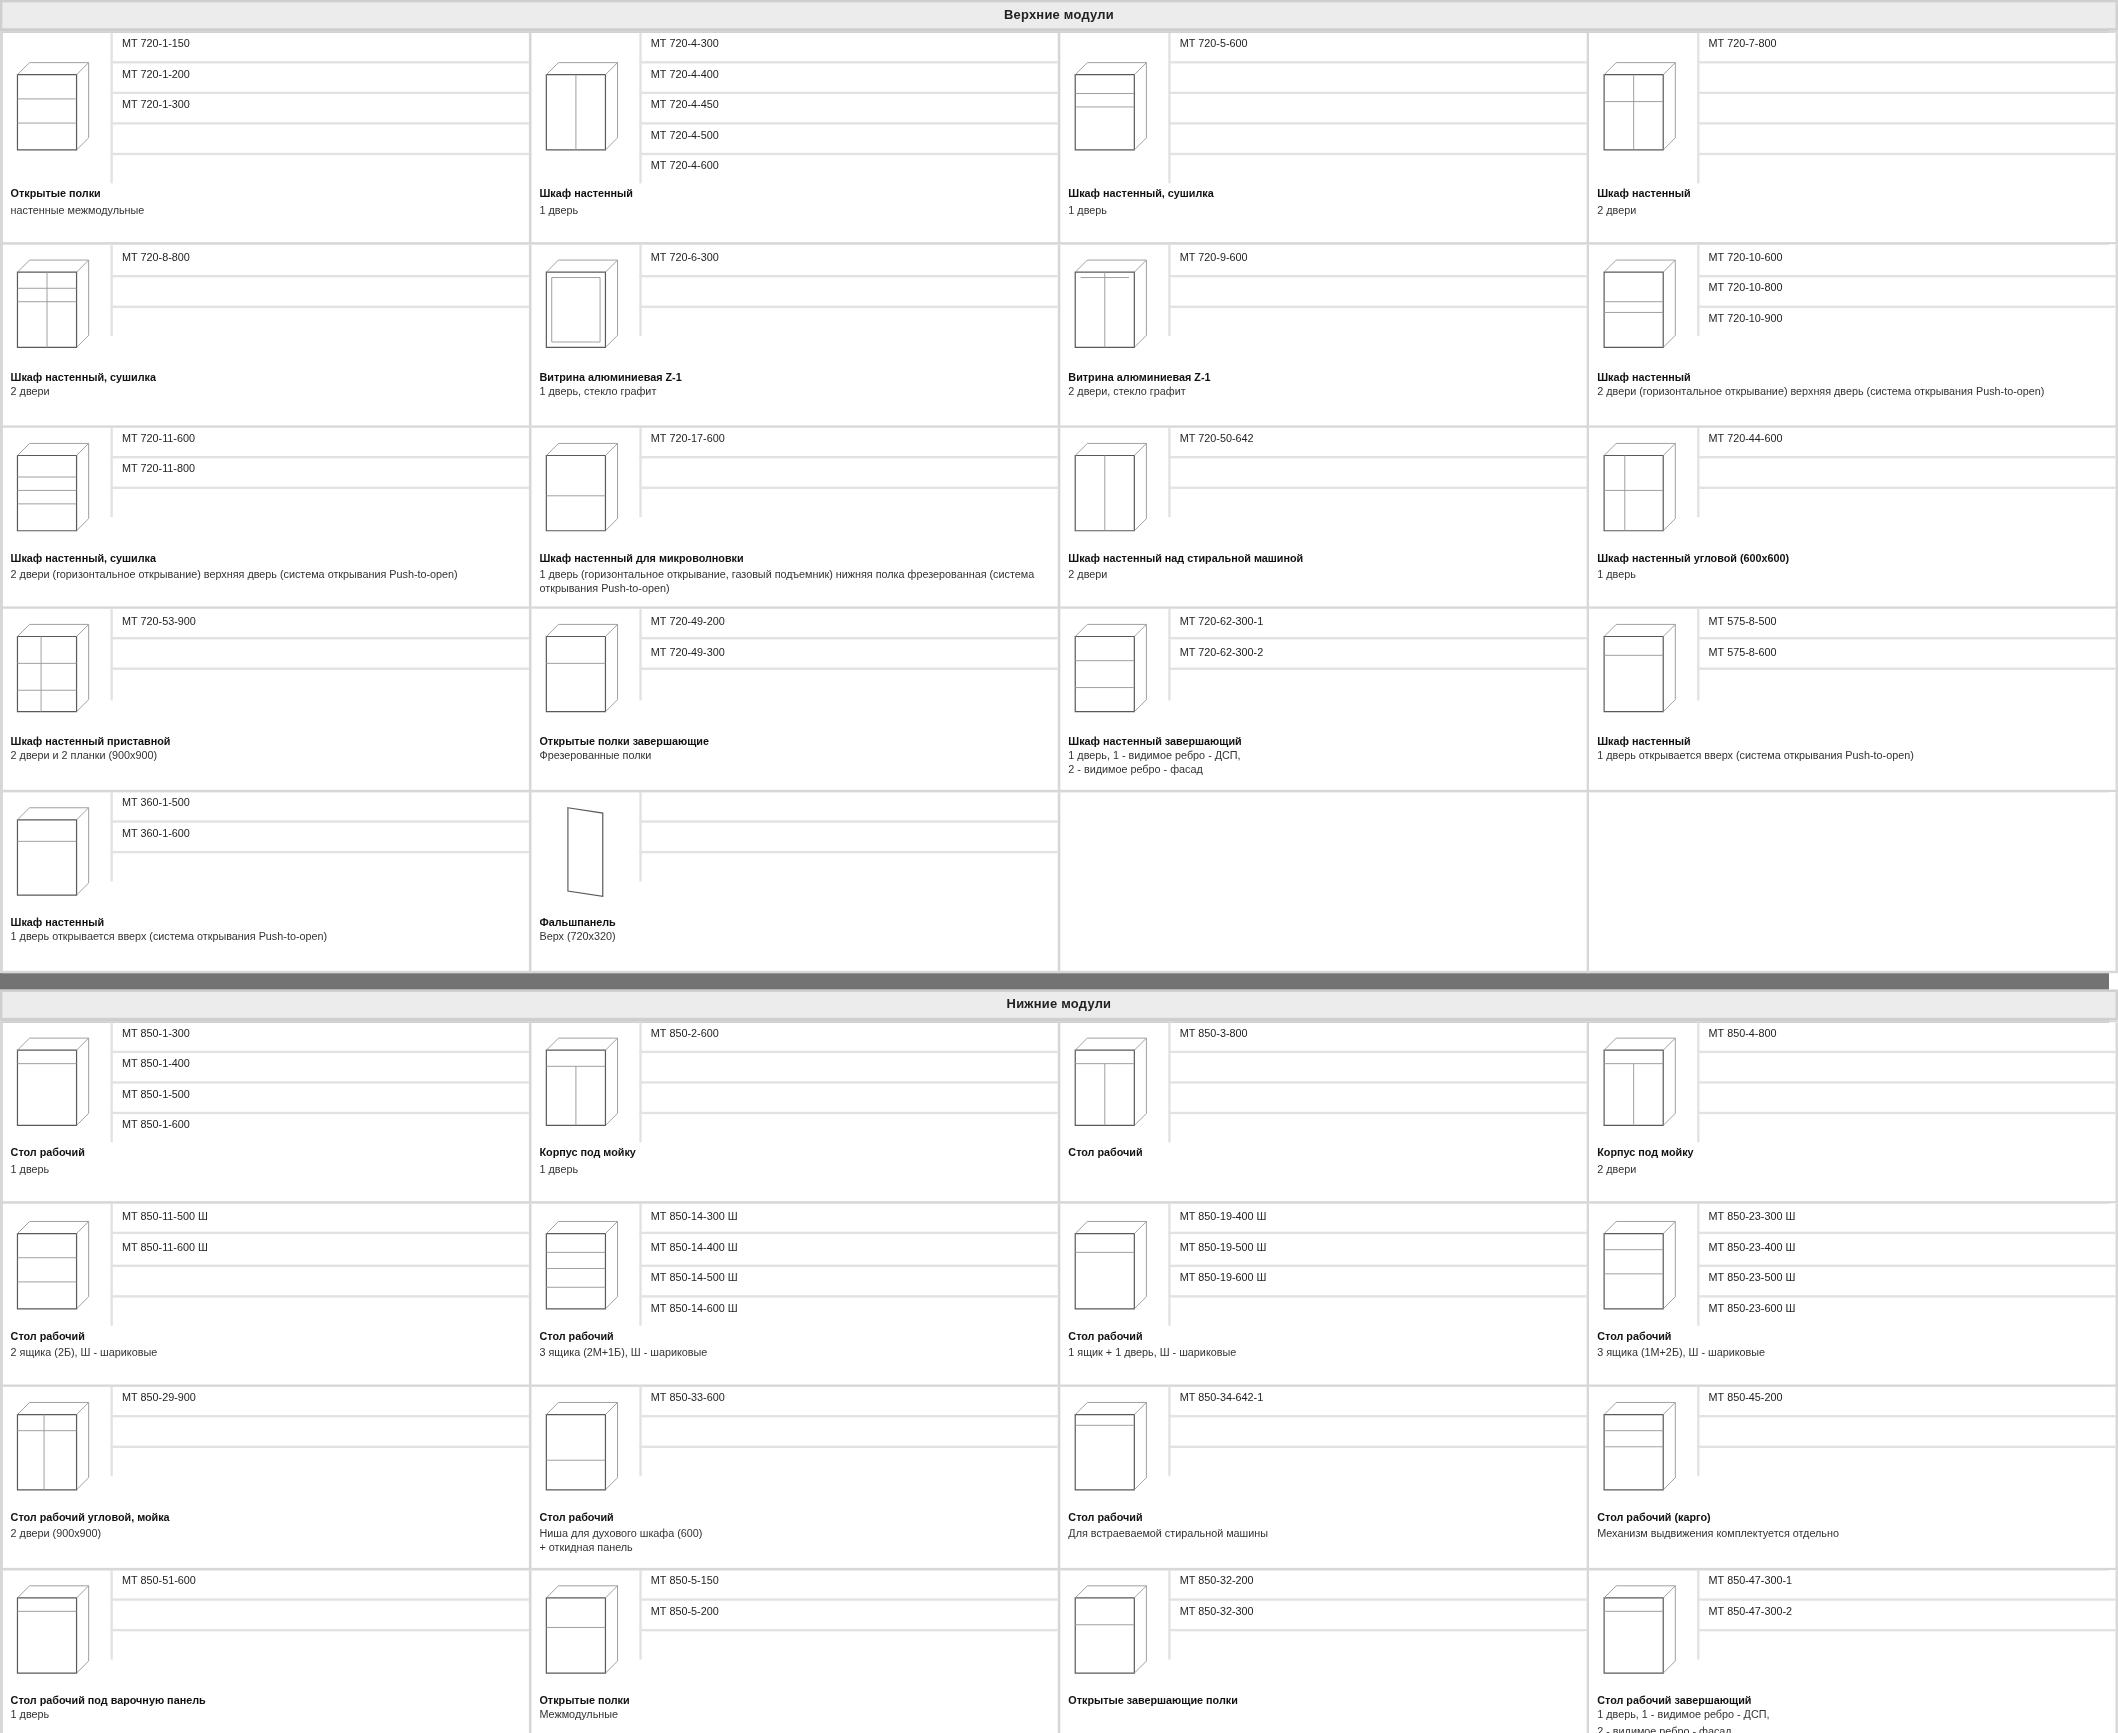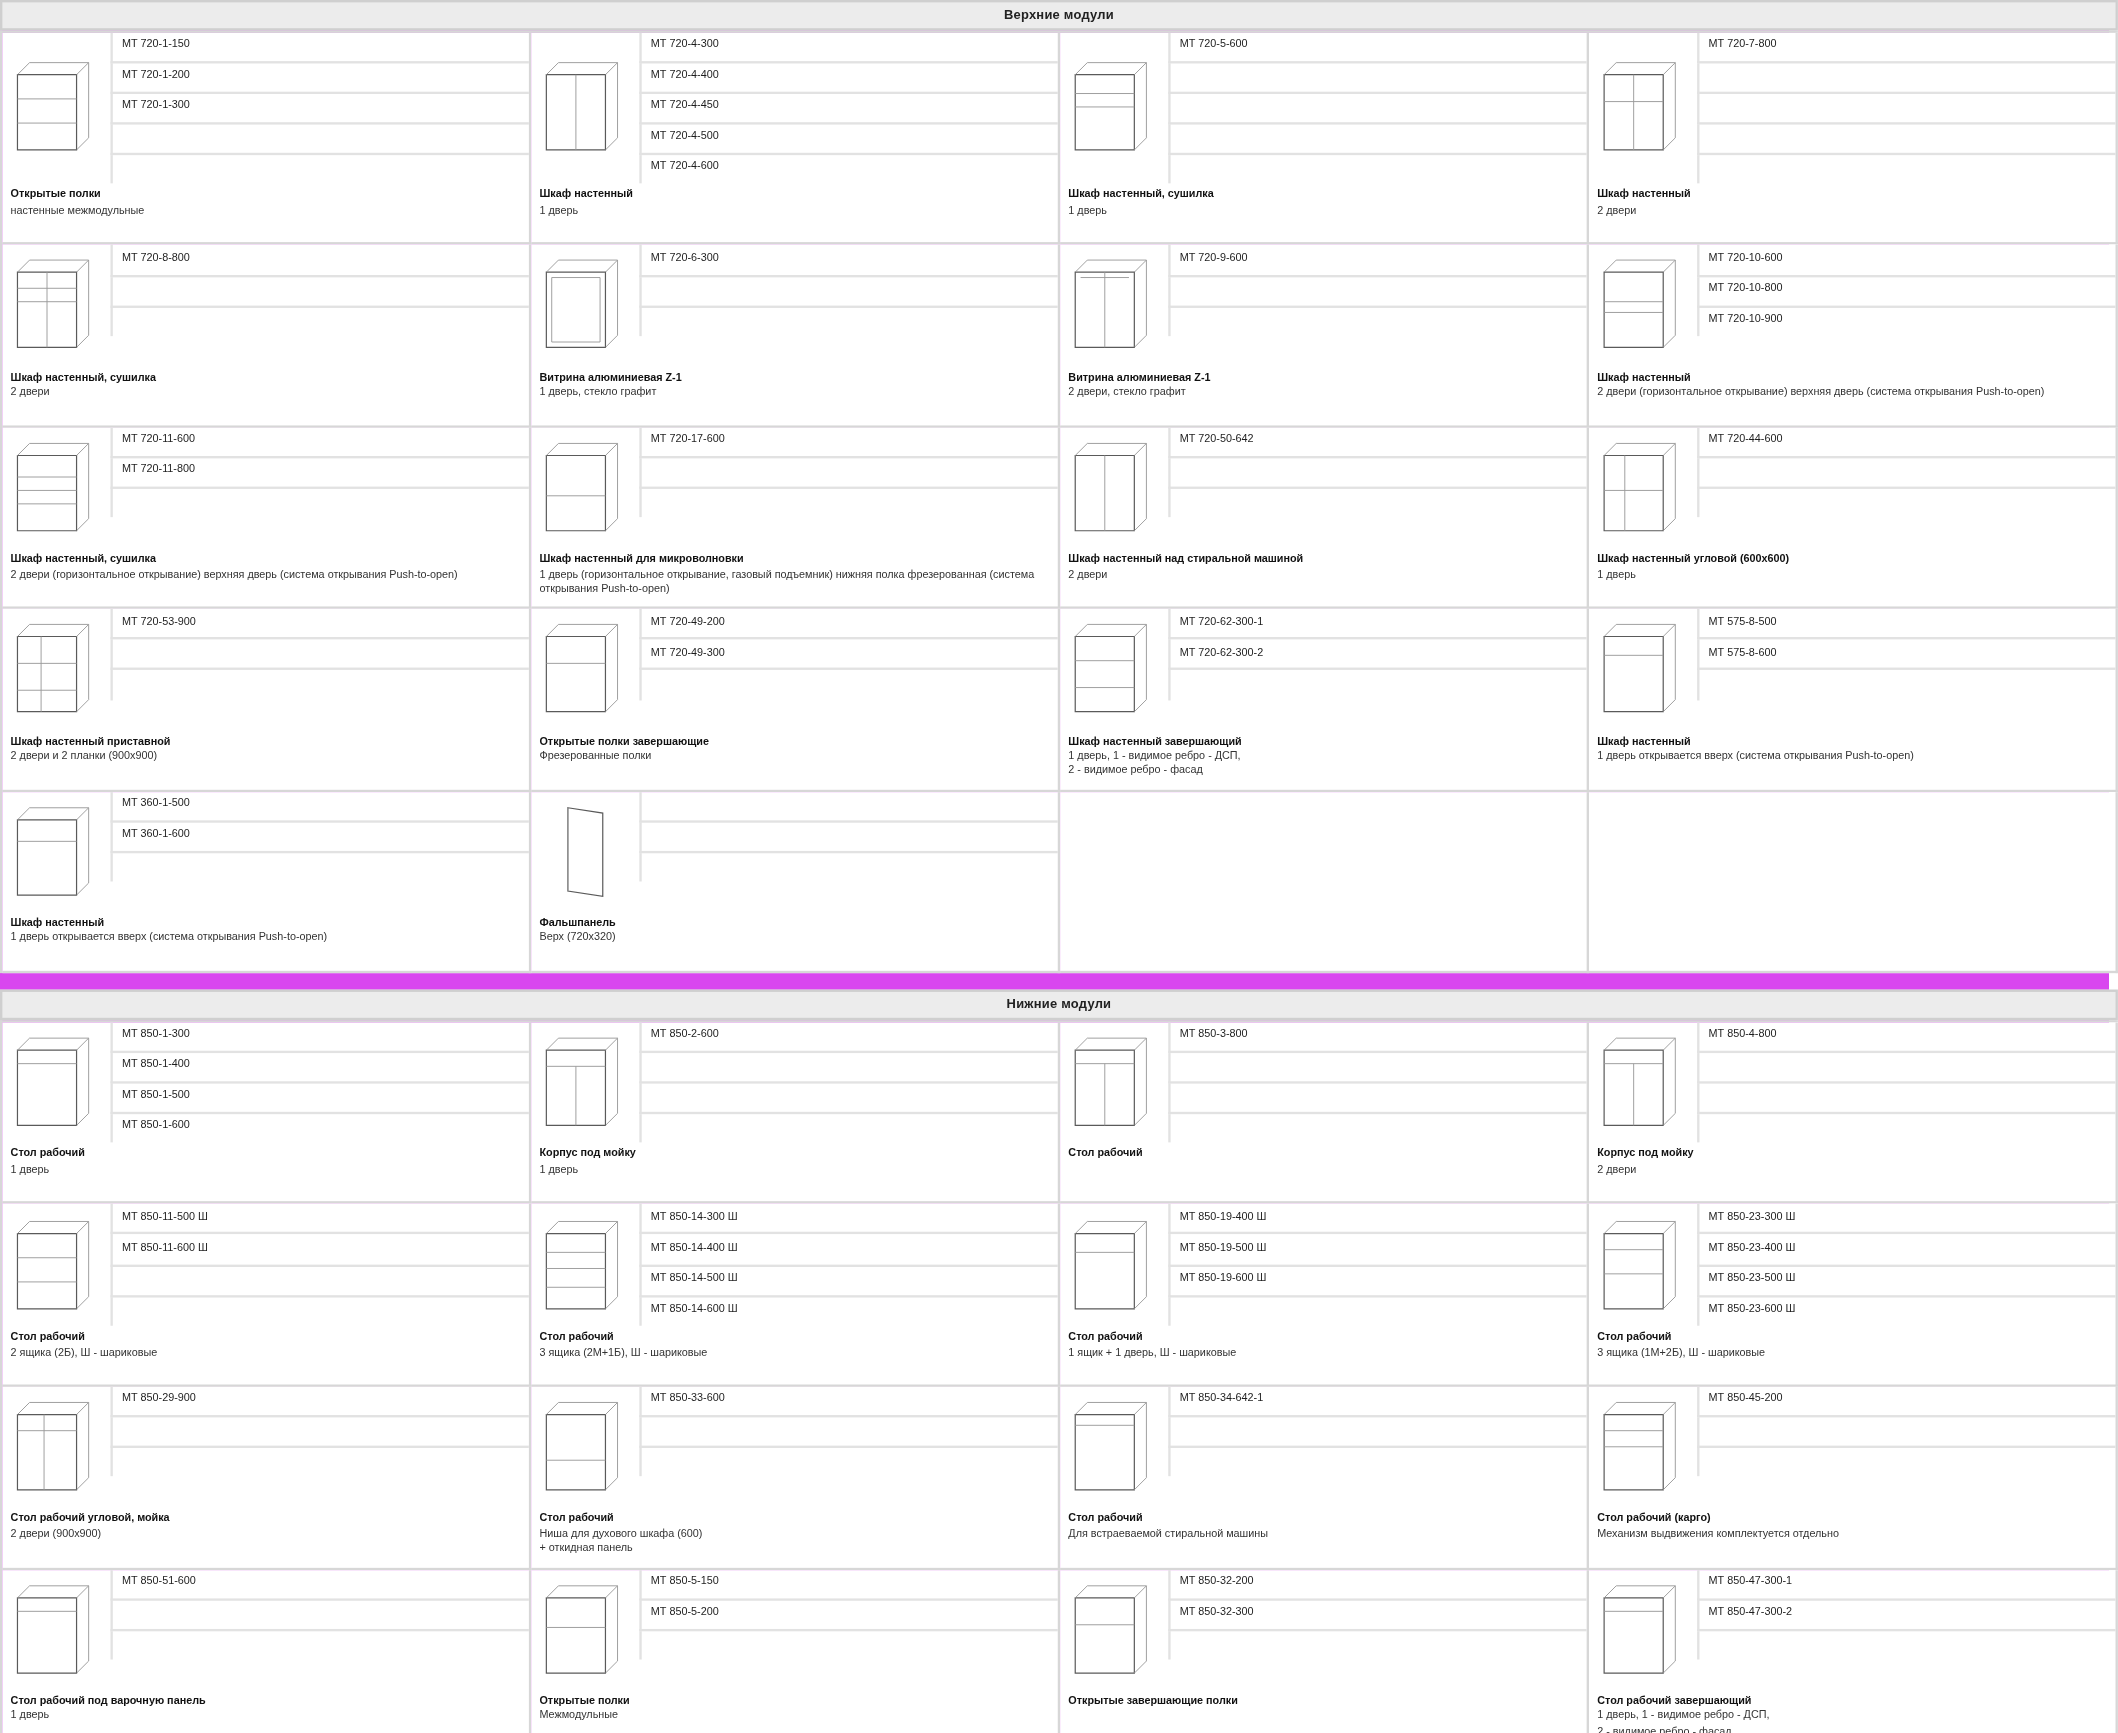--- a/index.html
+++ b/index.html
@@ -1,17 +1,17 @@
 <!DOCTYPE html>
 <html style="font-size:9.2px"><head>
 <meta charset="utf-8">
 <style>
   html,body{margin:0;padding:0;background:#ffffff;}
   body{font-family:"Liberation Sans",sans-serif;color:#1d1d1d;-webkit-font-smoothing:antialiased;}
-  #page{width:2109px;min-height:1733px;position:relative;background:#d946ef;}
+  #page{width:2109px;min-height:1733px;position:relative;background:#737373;}
   .sheet{width:901px;margin:0 auto;transform-origin:top left;}
   
   #scaler{transform:scale(2.3506);transform-origin:top left;width:901px;}
   .section-bar{background:#ececec;border:0.6px solid #cfcfcf;text-align:center;font-size:5.5px;font-weight:bold;color:#222;padding:2.3px 0;letter-spacing:0.1px;}
   .grid{display:grid;grid-template-columns:repeat(4,1fr);border-left:0.6px solid #d7d7d7;border-top:0.6px solid #d7d7d7;}
   .cellwrap{border-right:0.6px solid #d7d7d7;border-bottom:0.6px solid #d7d7d7;display:flex;flex-direction:column;background:#fff;}
   .cell-top{display:flex;min-height:51px;}
   .img-box{width:44px;min-width:44px;display:flex;align-items:center;justify-content:center;padding:2.3px 1.2px;}
   .codes{flex:1;display:flex;flex-direction:column;}
   .code{font-size:4.6px;color:#1d1d1d;padding:2.3px 3.5px;border-bottom:0.6px solid #e2e2e2;border-left:0.6px solid #e2e2e2;line-height:1.25;min-height:7.5px;}

